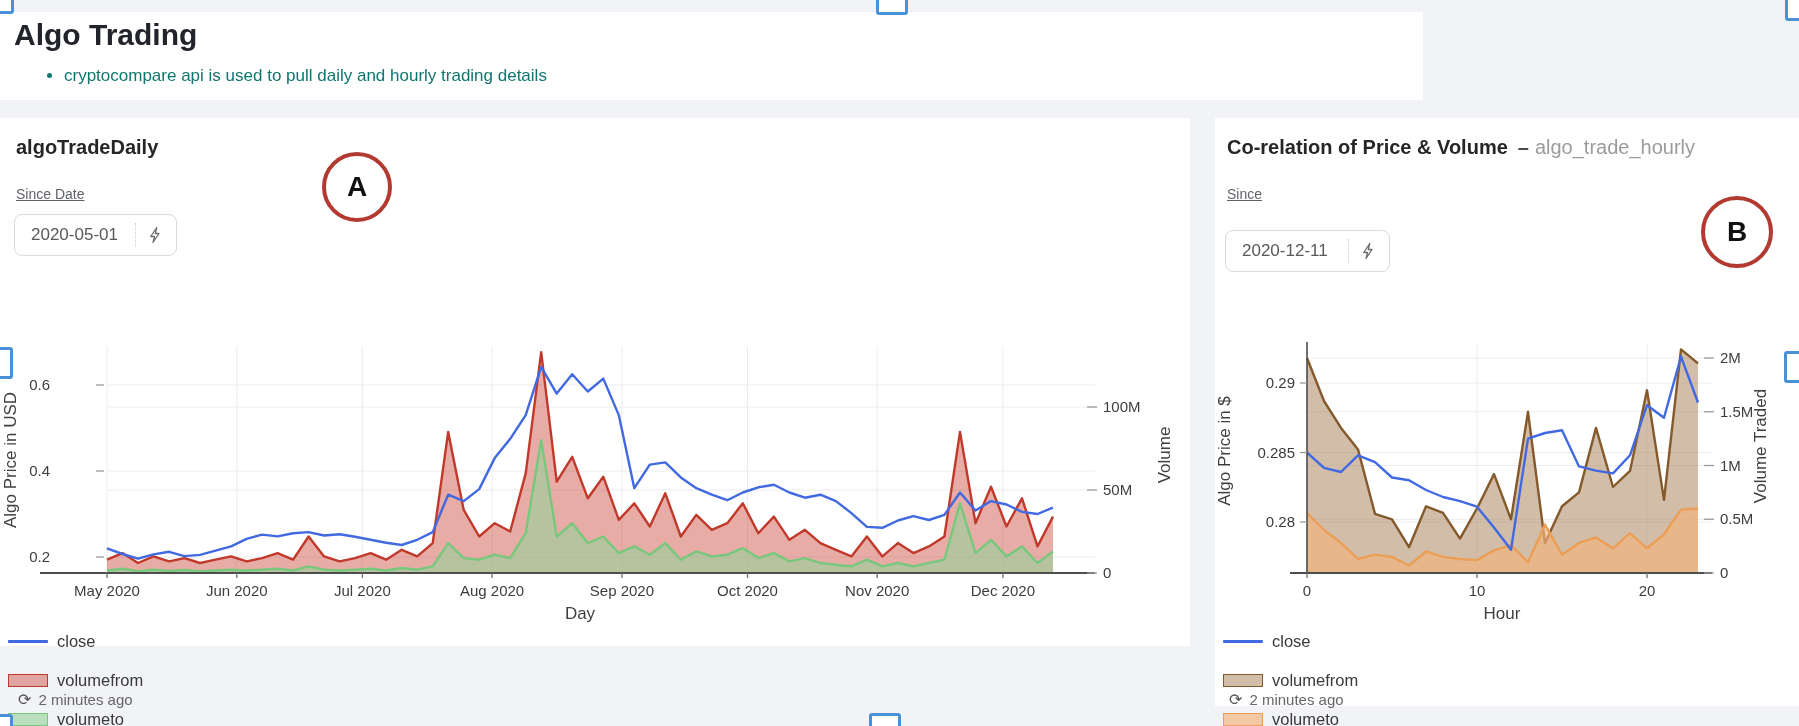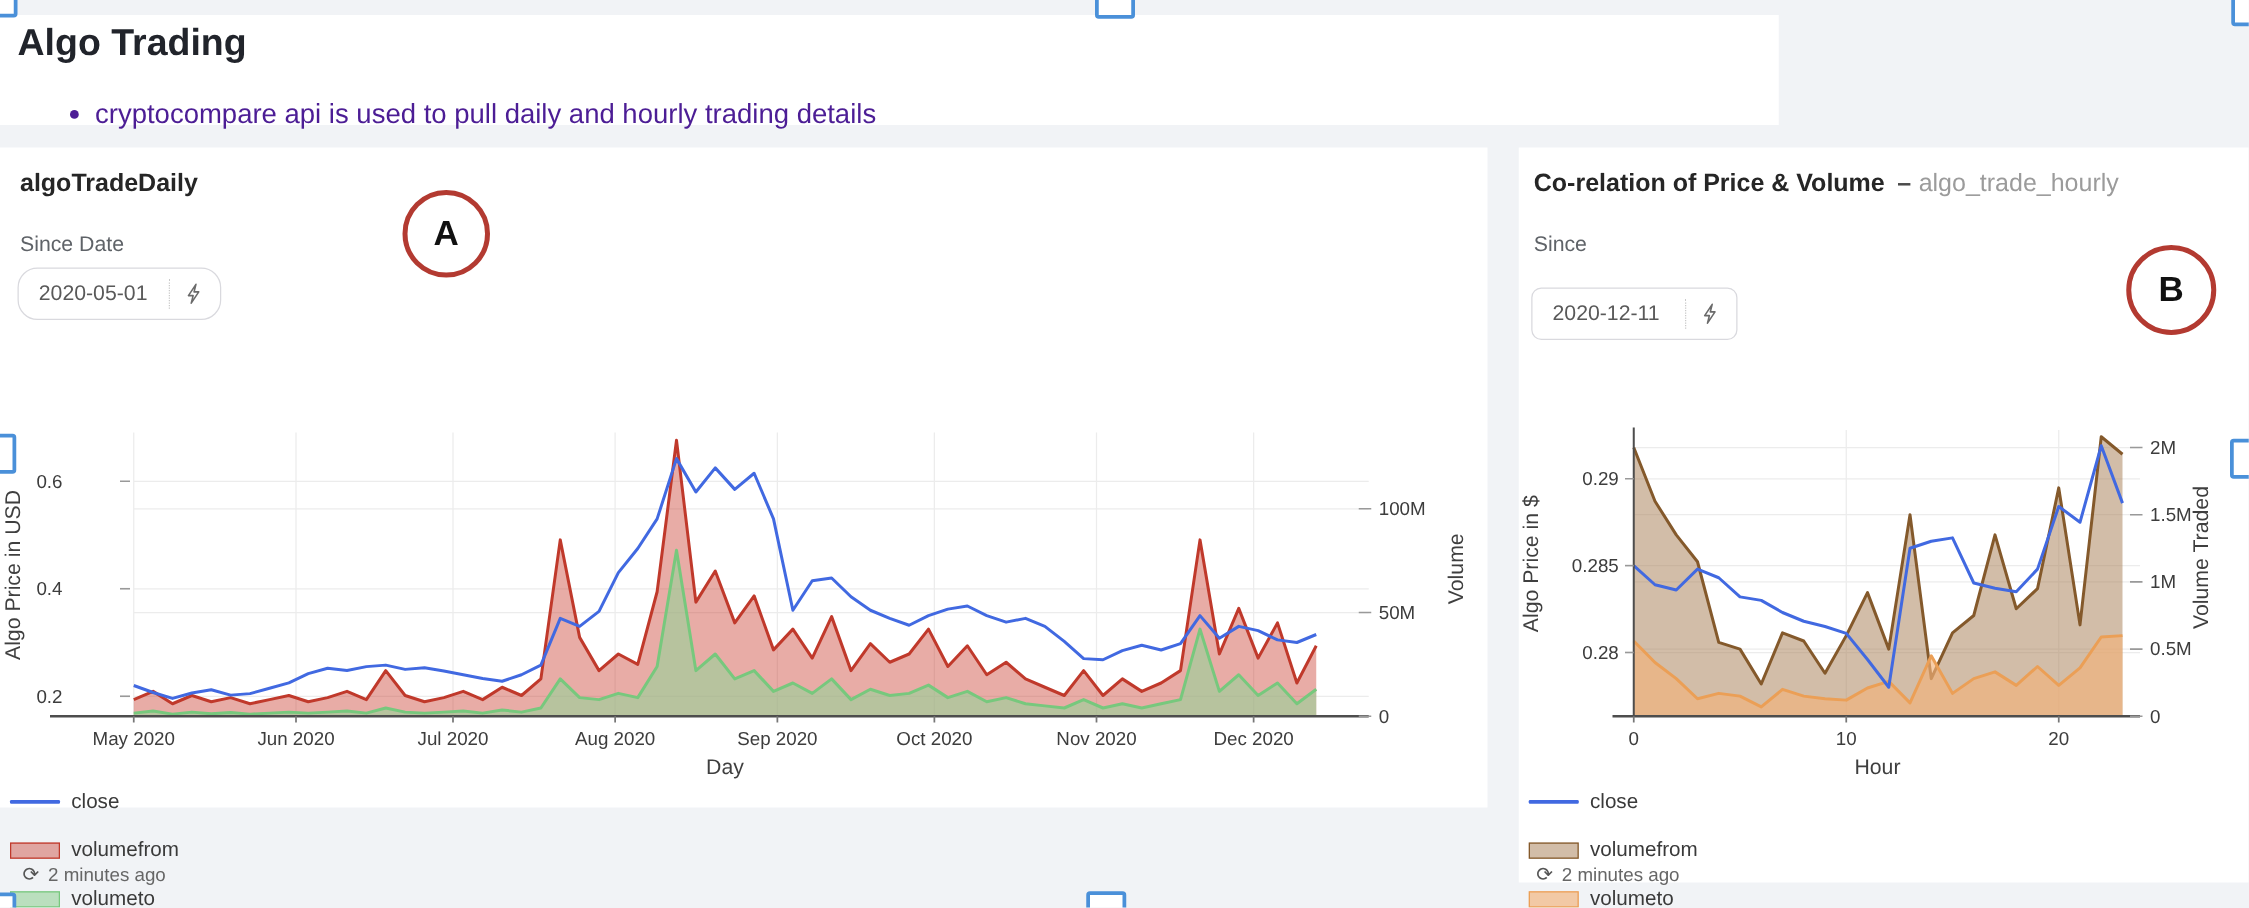--- a/index.html
+++ b/index.html
@@ -2,30 +2,30 @@
 <html><head>
 <meta charset="utf-8">
 <style>
   html,body{margin:0;padding:0;}
   body{width:1799px;height:726px;background:#f1f3f6;font-family:"Liberation Sans",sans-serif;overflow:hidden;position:relative;}
   .block{position:absolute;background:#ffffff;}
   #header-block{left:0;top:12px;width:1423px;height:88px;}
   #panel-a{left:0;top:118px;width:1190px;height:528px;}
   #panel-b{left:1215px;top:118px;width:584px;height:588px;}
   .page-title{position:absolute;left:14px;top:6px;font-size:30px;font-weight:700;color:#21242b;margin:0;}
-  .bullet-list{position:absolute;left:42px;top:50px;margin:16px;padding-left:18px;color:#4c1d95;font-size:22px;}
+  .bullet-list{position:absolute;left:42px;top:50px;margin:4px;padding-left:18px;color:#0f766e;font-size:17px;}
   .bullet-list li{margin:0;}
   .panel-title{position:absolute;left:16px;top:18px;font-size:20px;font-weight:700;color:#262626;white-space:nowrap;}
   #panel-b .panel-title{left:12px;}
   .title-sep{font-weight:700;color:#4a4a4a;margin:0 6px 0 10px;}
   .title-suffix{font-weight:400;color:#9b9b9b;}
-  .field-label{position:absolute;left:16px;top:68px;font-size:17px;color:#5f6368;}
+  .field-label{position:absolute;left:16px;top:68px;font-size:14px;color:#5f6368;text-decoration:underline;}
   #panel-b .field-label{left:12px;}
   .date-input{position:absolute;top:96px;height:42px;background:#fff;border:1px solid #d9d9de;border-radius:8px;display:flex;align-items:center;box-sizing:border-box;}
-  #panel-a .date-input{left:14px;width:163px;border-radius:16px;}
+  #panel-a .date-input{left:14px;width:163px;}
   #panel-b .date-input{left:10px;width:165px;margin-top:16px;}
   .date-text{flex:1;padding-left:16px;font-size:17px;color:#595959;}
   .input-divider{width:0;height:24px;border-left:1px dotted #c9c9c9;}
   .bolt-btn{width:40px;height:100%;display:flex;align-items:center;justify-content:center;background:none;border:none;cursor:pointer;padding:0;}
   .circle-annot{position:absolute;border:4px solid #b33a31;border-radius:50%;display:flex;align-items:center;justify-content:center;font-size:28px;font-weight:800;color:#111;background:transparent;}
   #circle-a{left:322px;top:34px;width:62px;height:62px;}
   #circle-b{left:486px;top:78px;width:64px;height:64px;}
   .chart{position:absolute;left:0;top:212px;}
   svg text{font-family:"Liberation Sans",sans-serif;}
   .tick{font-size:15px;fill:#3d3d3d;}

